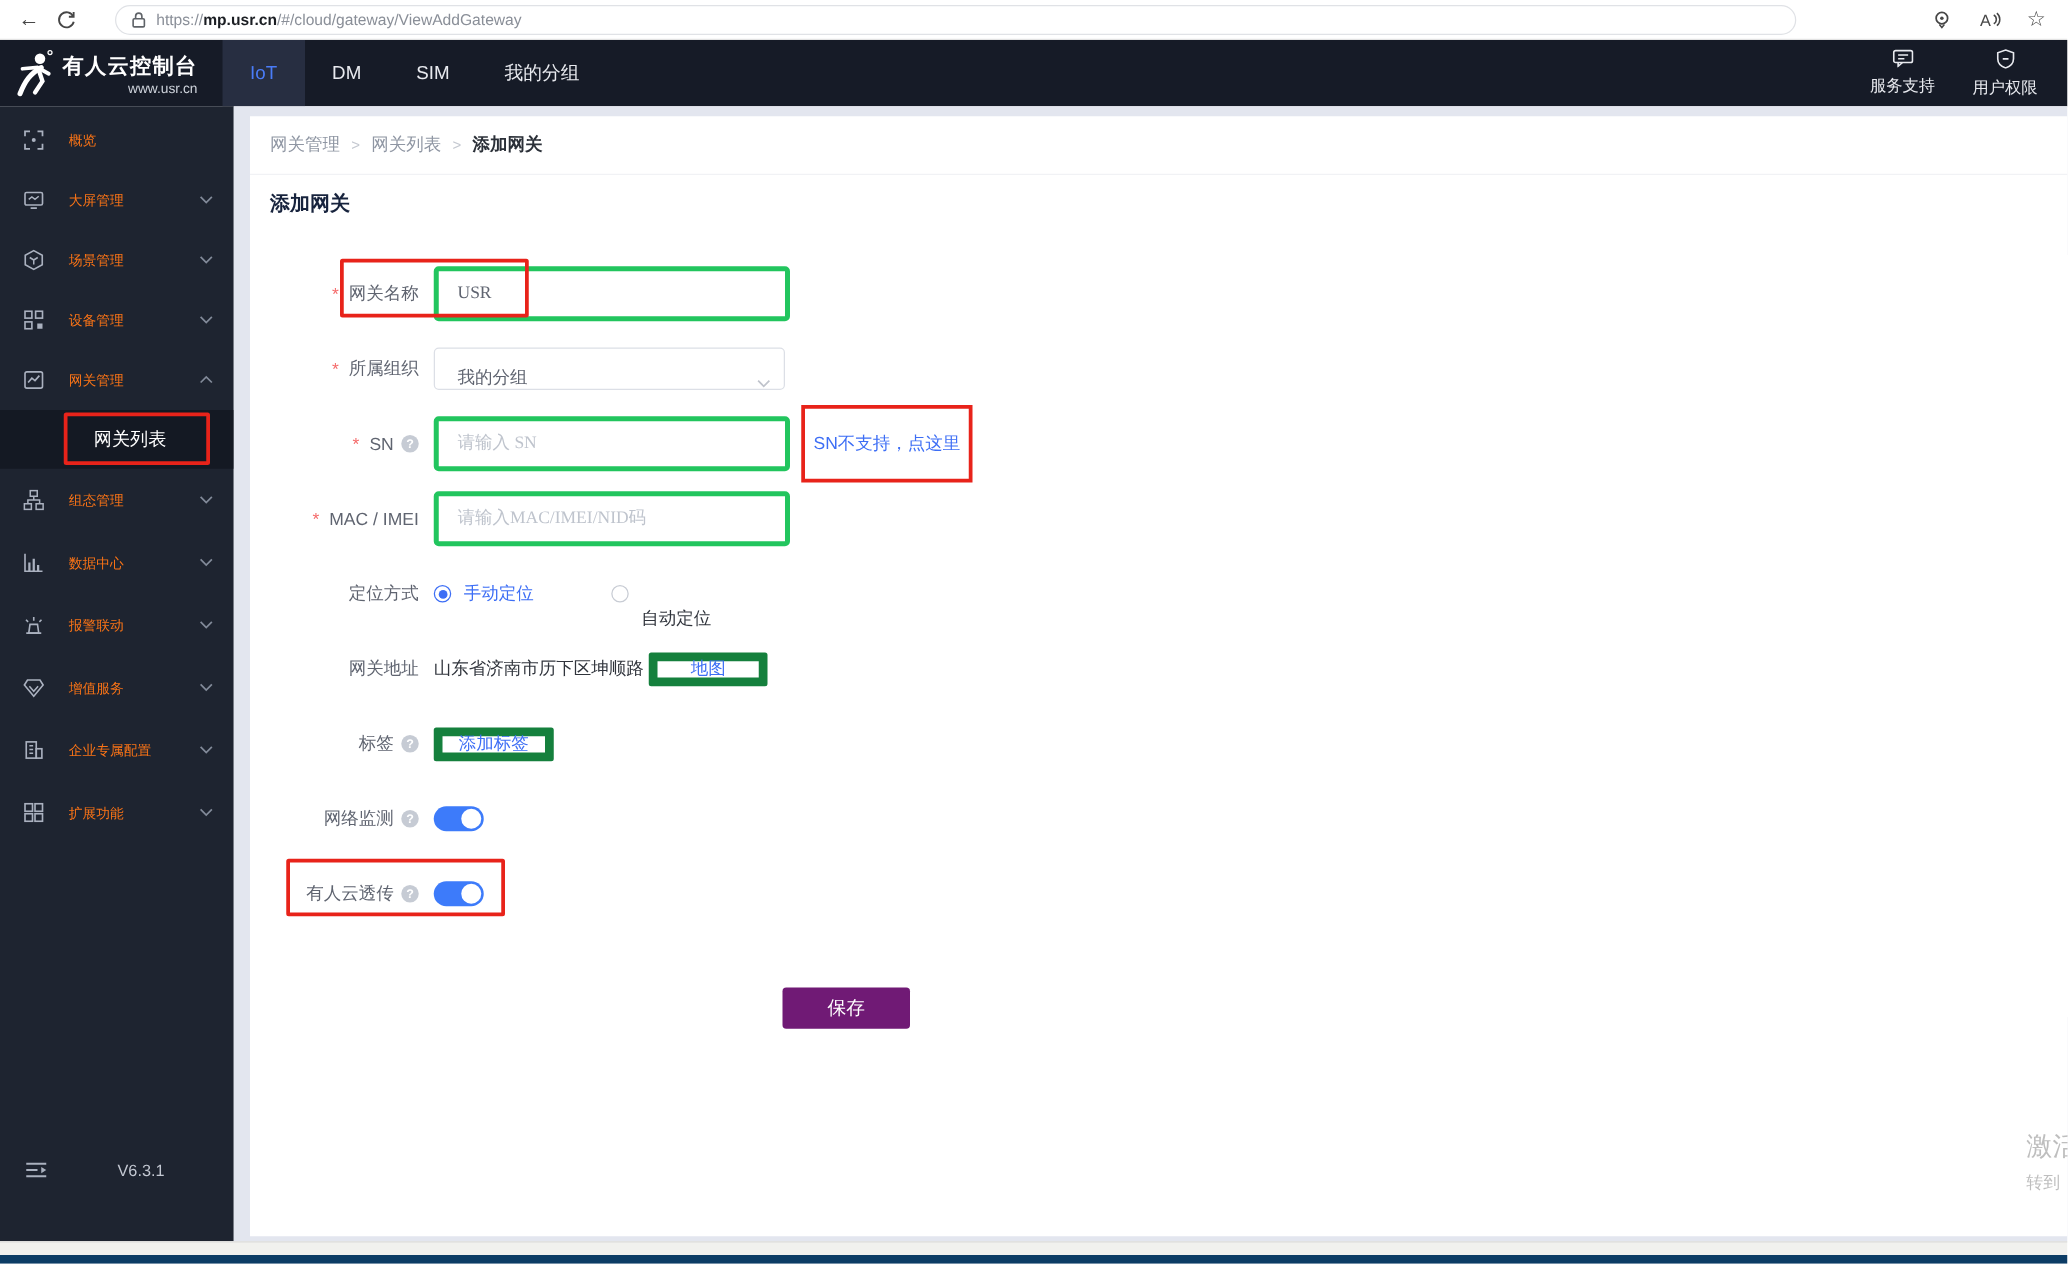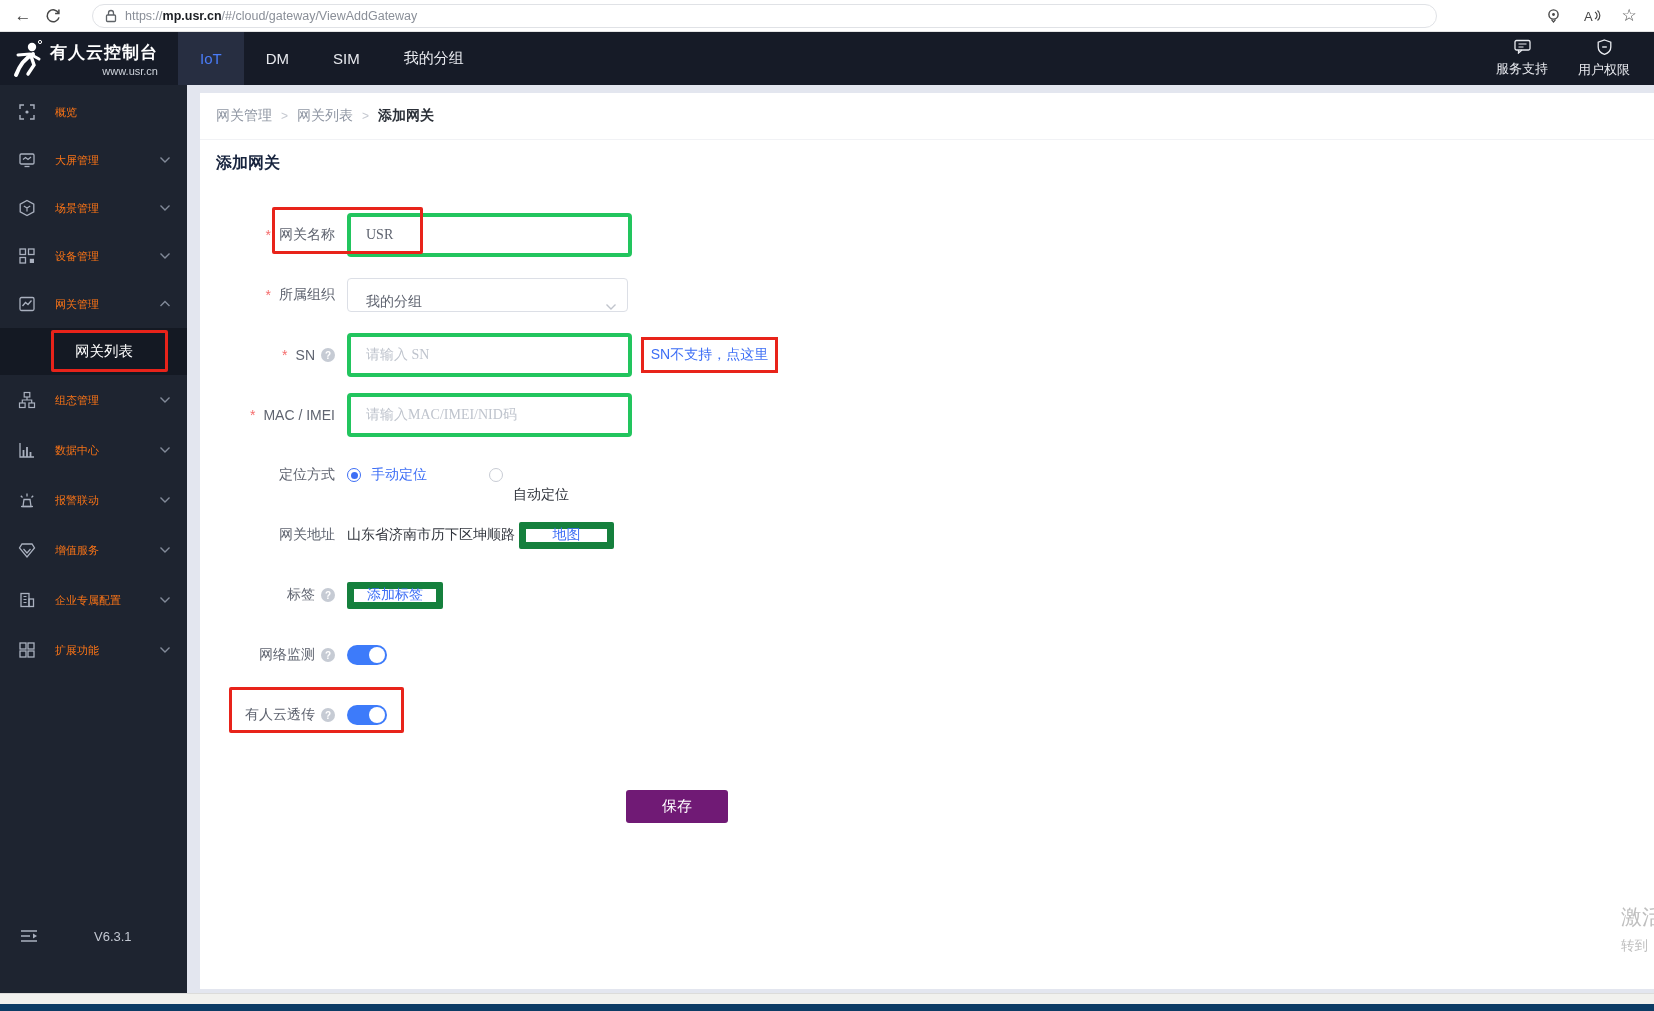--- a/index.html
+++ b/index.html
@@ -53,21 +53,21 @@
   .form { margin:44px 0 0 16px; }
   .form-row { display:flex; align-items:center; height:34px; margin-bottom:26px; }
   .f-label { width:131px; flex:0 0 131px; display:flex; align-items:center; justify-content:flex-end; padding-right:12px; font-size:14px; color:#5f6470; gap:6px; white-space:nowrap; }
   .req { color:#f56c6c; margin-right:2px; }
   .help { width:14px; height:14px; border-radius:50%; background:#c6cbd4; color:#fff; font-size:10px; font-weight:bold; display:inline-flex; align-items:center; justify-content:center; flex:0 0 14px; }
   .f-input { width:285px; height:44px; border:4px solid #22c55e; border-radius:4px; padding:0 15px; font-size:14px; color:#5f6470; font-family:Liberation Serif, serif; outline:none; background:#fff; }
   .f-input::placeholder { color:#bfc4cd; }
   .f-select { position:relative; width:281px; height:34px; border:1px solid #dcdfe6; border-radius:4px; display:flex; align-items:flex-end; padding:0 18px; font-size:14px; color:#5f6470; cursor:pointer; background:#fff; }
   .f-select .sel-chev { position:absolute; right:10px; color:#c0c4cc; }
 
-  .sn-hint-box { margin-left:9px; width:137px; height:36px; border:3px solid #e8231a; display:flex; align-items:center; justify-content:center; }
+  .sn-hint-box { margin-left:9px; width:137px; height:62px; border:3px solid #e8231a; display:flex; align-items:center; justify-content:center; }
   .sn-hint-box a { font-size:14px; color:#3d6ef5; text-decoration:none; white-space:nowrap; cursor:pointer; }
 
   .radio-group { display:flex; align-items:center; }
   .radio { width:14px; height:14px; border-radius:50%; background:#fff; position:relative; flex:0 0 14px; cursor:pointer; }
   .radio.checked { border:1.5px solid #3d6ef5; }
   .radio.checked::after { content:""; position:absolute; left:50%; top:50%; width:7px; height:7px; margin:-3.5px 0 0 -3.5px; border-radius:50%; background:#3d6ef5; }
   .radio.unchecked { border:1px solid #c8ccd4; }
   .radio-label { font-size:14px; margin-left:10px; cursor:pointer; }
   .radio-label.sel { color:#3d6ef5; }
   .radio-label.unsel { color:#30343c;margin-top:40px; }

